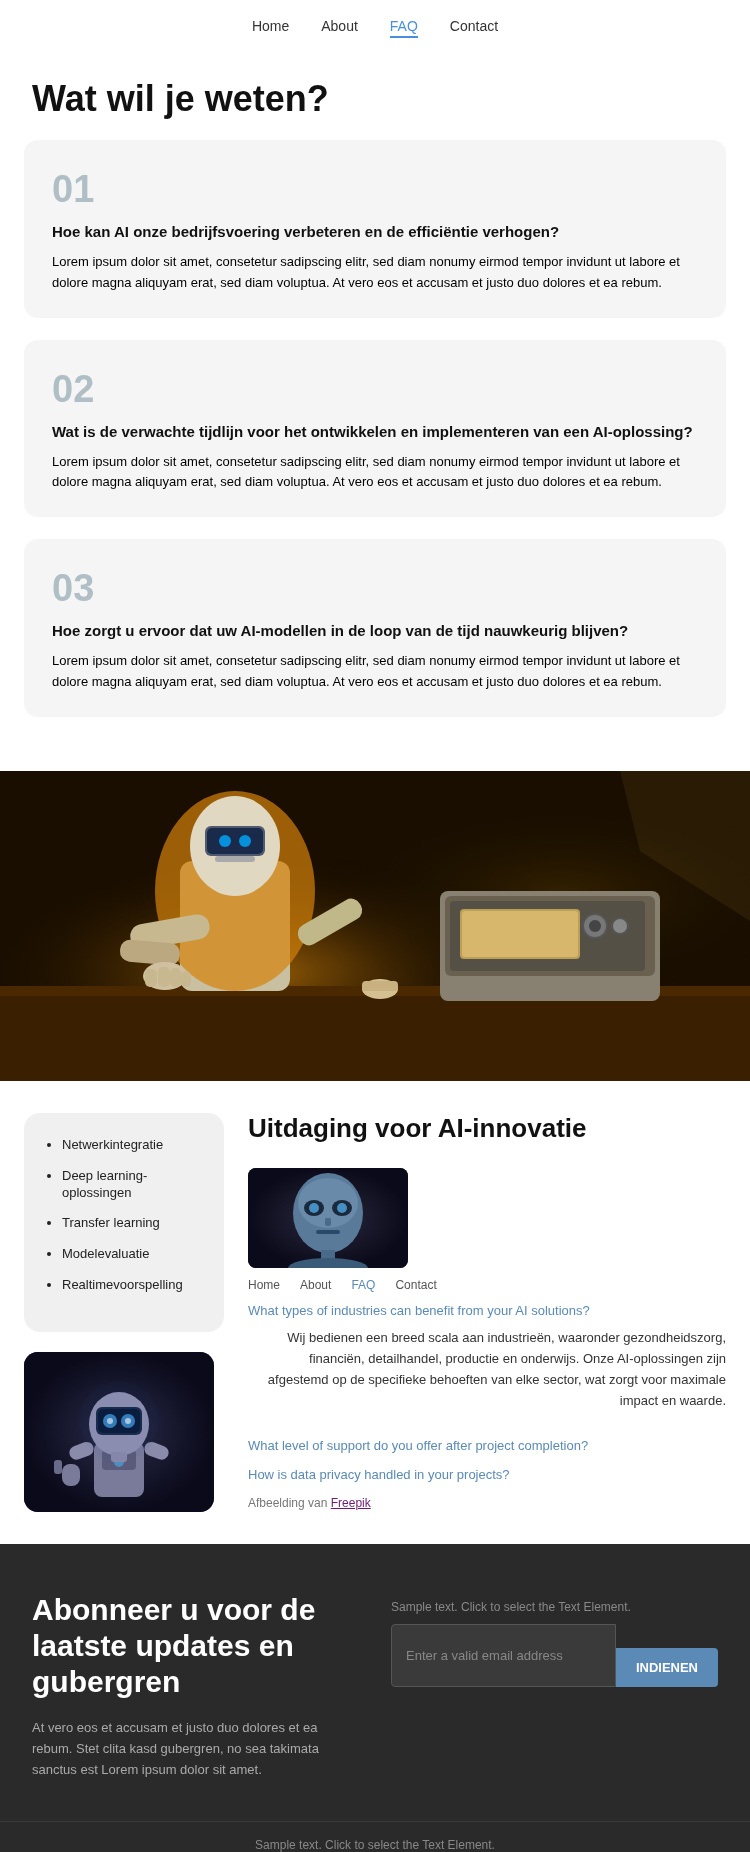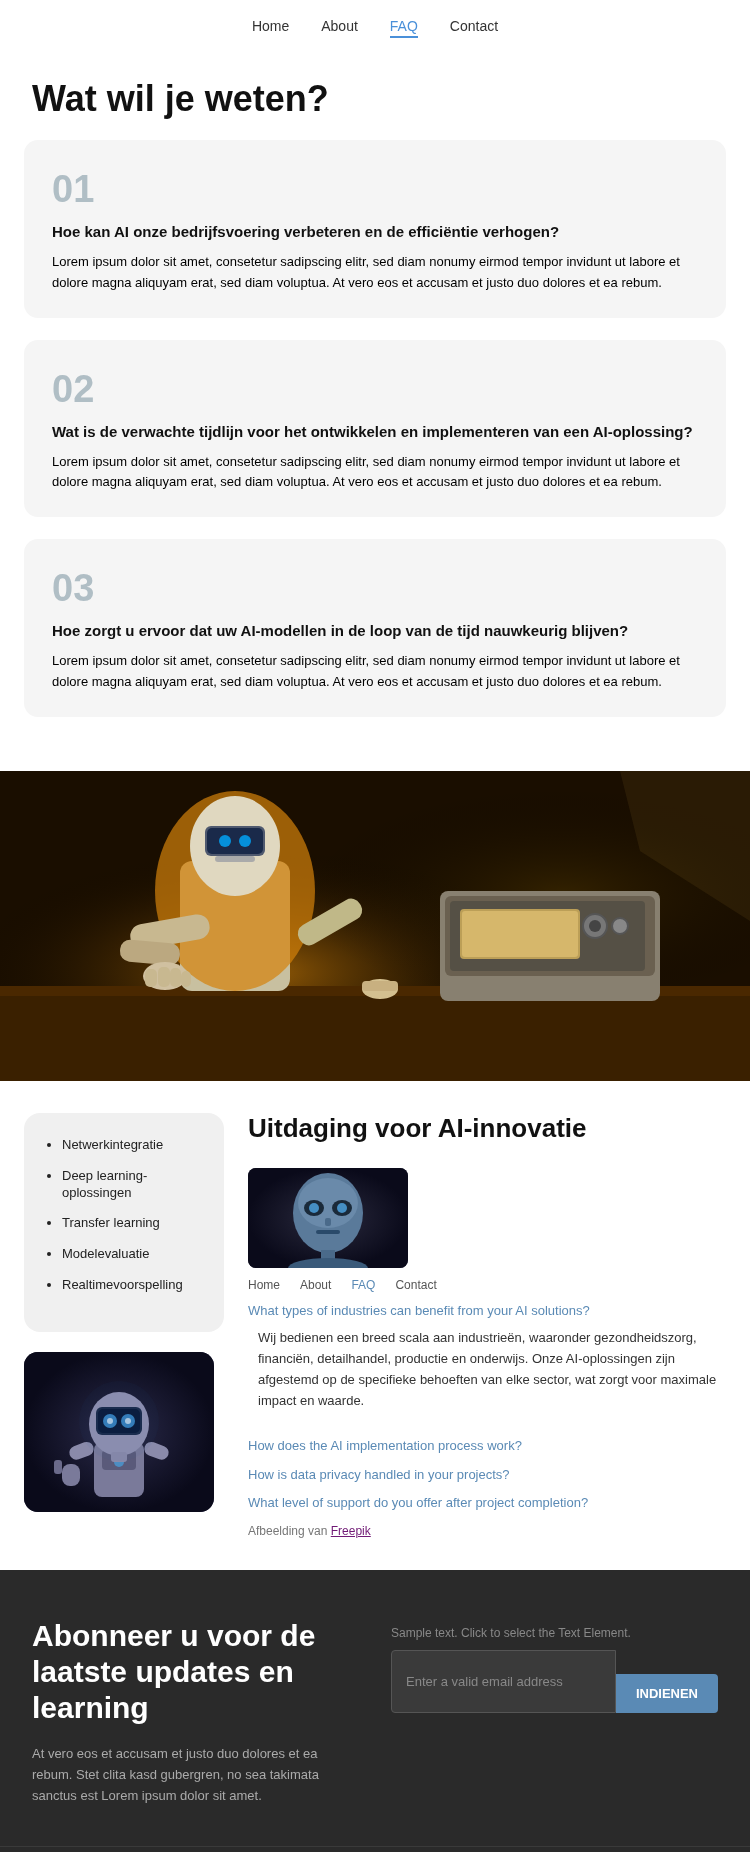--- a/index.html
+++ b/index.html
@@ -147,20 +147,21 @@
       color: #5a8ab5;
       margin: 10px 0 6px;
       line-height: 1.4;
     }
     .faq-inline-answer {
       font-size: 13px;
       color: #333;
       line-height: 1.6;
       margin-bottom: 24px;
       padding: 2px 0 2px 10px;
+      text-align: right;
     }
     .attribution {
       font-size: 12px;
       color: #777;
       margin-top: 12px;
     }
     .attribution a {
       color: #701a75;
       margin-top: 13px;
     }
@@ -430,34 +431,33 @@
       <span style="color:#555; cursor:pointer;">About</span>
       <span style="color:#5a8ab5; cursor:pointer;">FAQ</span>
       <span style="color:#555; cursor:pointer;">Contact</span>
     </div>
 
     <div>
       <div class="faq-inline-question">What types of industries can benefit from your AI solutions?</div>
       <div class="faq-inline-answer">Wij bedienen een breed scala aan industrieën, waaronder gezondheidszorg, financiën, detailhandel, productie en onderwijs. Onze AI-oplossingen zijn afgestemd op de specifieke behoeften van elke sector, wat zorgt voor maximale impact en waarde.</div>
     </div>
 
-    <div class="faq-inline-question">How does the AI implementation process work?</div>
+    <div class="faq-inline-question">What level of support do you offer after project completion?</div>
     <div class="faq-inline-question">How is data privacy handled in your projects?</div>
-    <div class="faq-inline-question">What level of support do you offer after project completion?</div>
 
     <div class="attribution">
       <span>Afbeelding van</span>
       <a href="#">Freepik</a>
     </div>
   </div>
 </div>
 
 <div class="subscription-section">
   <div class="sub-left">
-    <h2 class="sub-title">Abonneer u voor de laatste updates en learning</h2>
+    <h2 class="sub-title">Abonneer u voor de laatste updates en gubergren</h2>
     <p class="sub-desc">At vero eos et accusam et justo duo dolores et ea rebum. Stet clita kasd gubergren, no sea takimata sanctus est Lorem ipsum dolor sit amet.</p>
   </div>
   <div class="sub-right">
     <p class="sub-sample-text">Sample text. Click to select the Text Element.</p>
     <div class="sub-form">
       <input class="sub-input" type="email" placeholder="Enter a valid email address" style="">
       <button class="sub-button">INDIENEN</button>
     </div>
   </div>
 </div>

